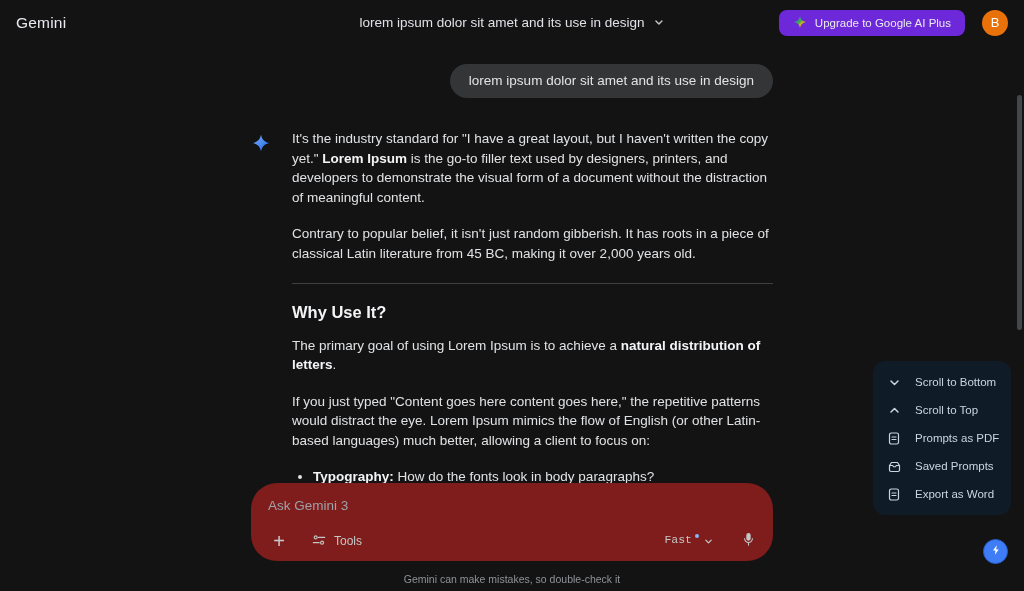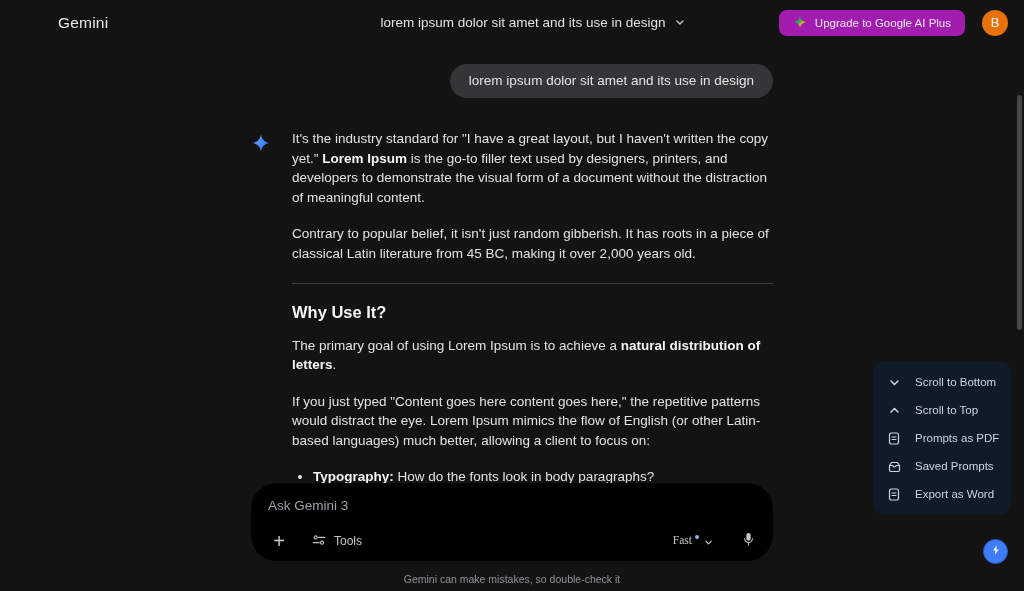--- a/index.html
+++ b/index.html
@@ -7,32 +7,32 @@
   body {
     background:#131314;
     font-family:"Liberation Sans", sans-serif;
     color:#e3e3e3;
     position:relative;
   }
 
   
   .topbar {
     position:absolute; top:0; left:0; right:0; height:45px;
-    display:flex; align-items:center; padding:0 16px;margin-left:42px;
+    display:flex; align-items:center; padding:0 16px;
   }
   .brand { font-size:15.5px; font-weight:500; color:#e8eaed; letter-spacing:.2px; }
   .title-wrap {
     position:absolute; left:50%; top:0; height:45px; transform:translateX(-50%);
     display:flex; align-items:center; gap:9px; cursor:pointer;
   }
   .title-wrap .title-text { font-size:13.5px; color:#dfe1e5; white-space:nowrap; }
   .topbar-right { margin-left:auto; display:flex; align-items:center; gap:17px; }
   .upgrade-btn {
     display:flex; align-items:center; gap:8px;
-    background:#a21caf; border:none; border-radius:8px;
+    background:#6d28d9; border:none; border-radius:8px;
     height:26px; padding:0 14px; cursor:pointer;
     font-size:11.5px; color:#e8eaed; font-family:inherit;
   }
   .avatar {
     width:26px; height:26px; border-radius:50%;
     background:#e8710a; color:#fff; font-size:13px; font-weight:500;
     display:flex; align-items:center; justify-content:center; cursor:pointer;
   }
 
   
@@ -51,33 +51,33 @@
   .response-body p { margin:0 0 17px; }
   .response-body b { color:#f3f4f6; }
   .divider { border:none; border-top:1px solid #3d4042; margin:20px 0 19px; }
   .section-heading { font-size:16.5px; font-weight:700; color:#f3f4f6; margin:0 0 13px; }
   .resp-list { margin:2px 0 0; padding-left:21px; list-style:disc; }
   .resp-list li { margin-bottom:7px; line-height:19.5px; }
 
   
   .composer {
     position:absolute; top:483px; left:50%; transform:translateX(-50%);
-    width:522px; height:78px; background:#000000; border-radius:26px;
+    width:522px; height:78px; background:#7f1d1d; border-radius:26px;
     padding:15px 17px 12px;
   }
   .prompt-input { font-size:13.5px; color:#9da2a8; outline:none; cursor:text; }
   .composer-row {
     position:absolute; left:17px; right:17px; bottom:10px;
     display:flex; align-items:center;
   }
   .icon-btn { background:none; border:none; cursor:pointer; display:flex; align-items:center; padding:0; }
   .plus-btn { font-size:20px; font-weight:300; color:#c8cbce; line-height:20px; width:22px; justify-content:center; font-family:inherit; }
   .tools-btn { margin-left:22px; gap:8px; font-size:12px; color:#c4c7c5; font-family:inherit;justify-content:flex-end; }
   .composer-spacer { flex:1; }
-  .model-btn { gap:3px; font-size:11.5px; color:#c4c7c5; font-family:Liberation Serif, serif; align-items:flex-start; }
+  .model-btn { gap:3px; font-size:11.5px; color:#c4c7c5; font-family:Liberation Mono, monospace; align-items:flex-start; }
   .model-dot { width:4px; height:4px; border-radius:50%; background:#8ab4f8; margin-top:1px; }
   .model-btn .chev { margin-top:3px; margin-left:2px; }
   .mic-btn { margin-left:28px; }
 
   .footer-note {
     position:absolute; bottom:6px; left:0; right:0; text-align:center;
     font-size:10.5px; color:#8f9397;
   }
 
   

